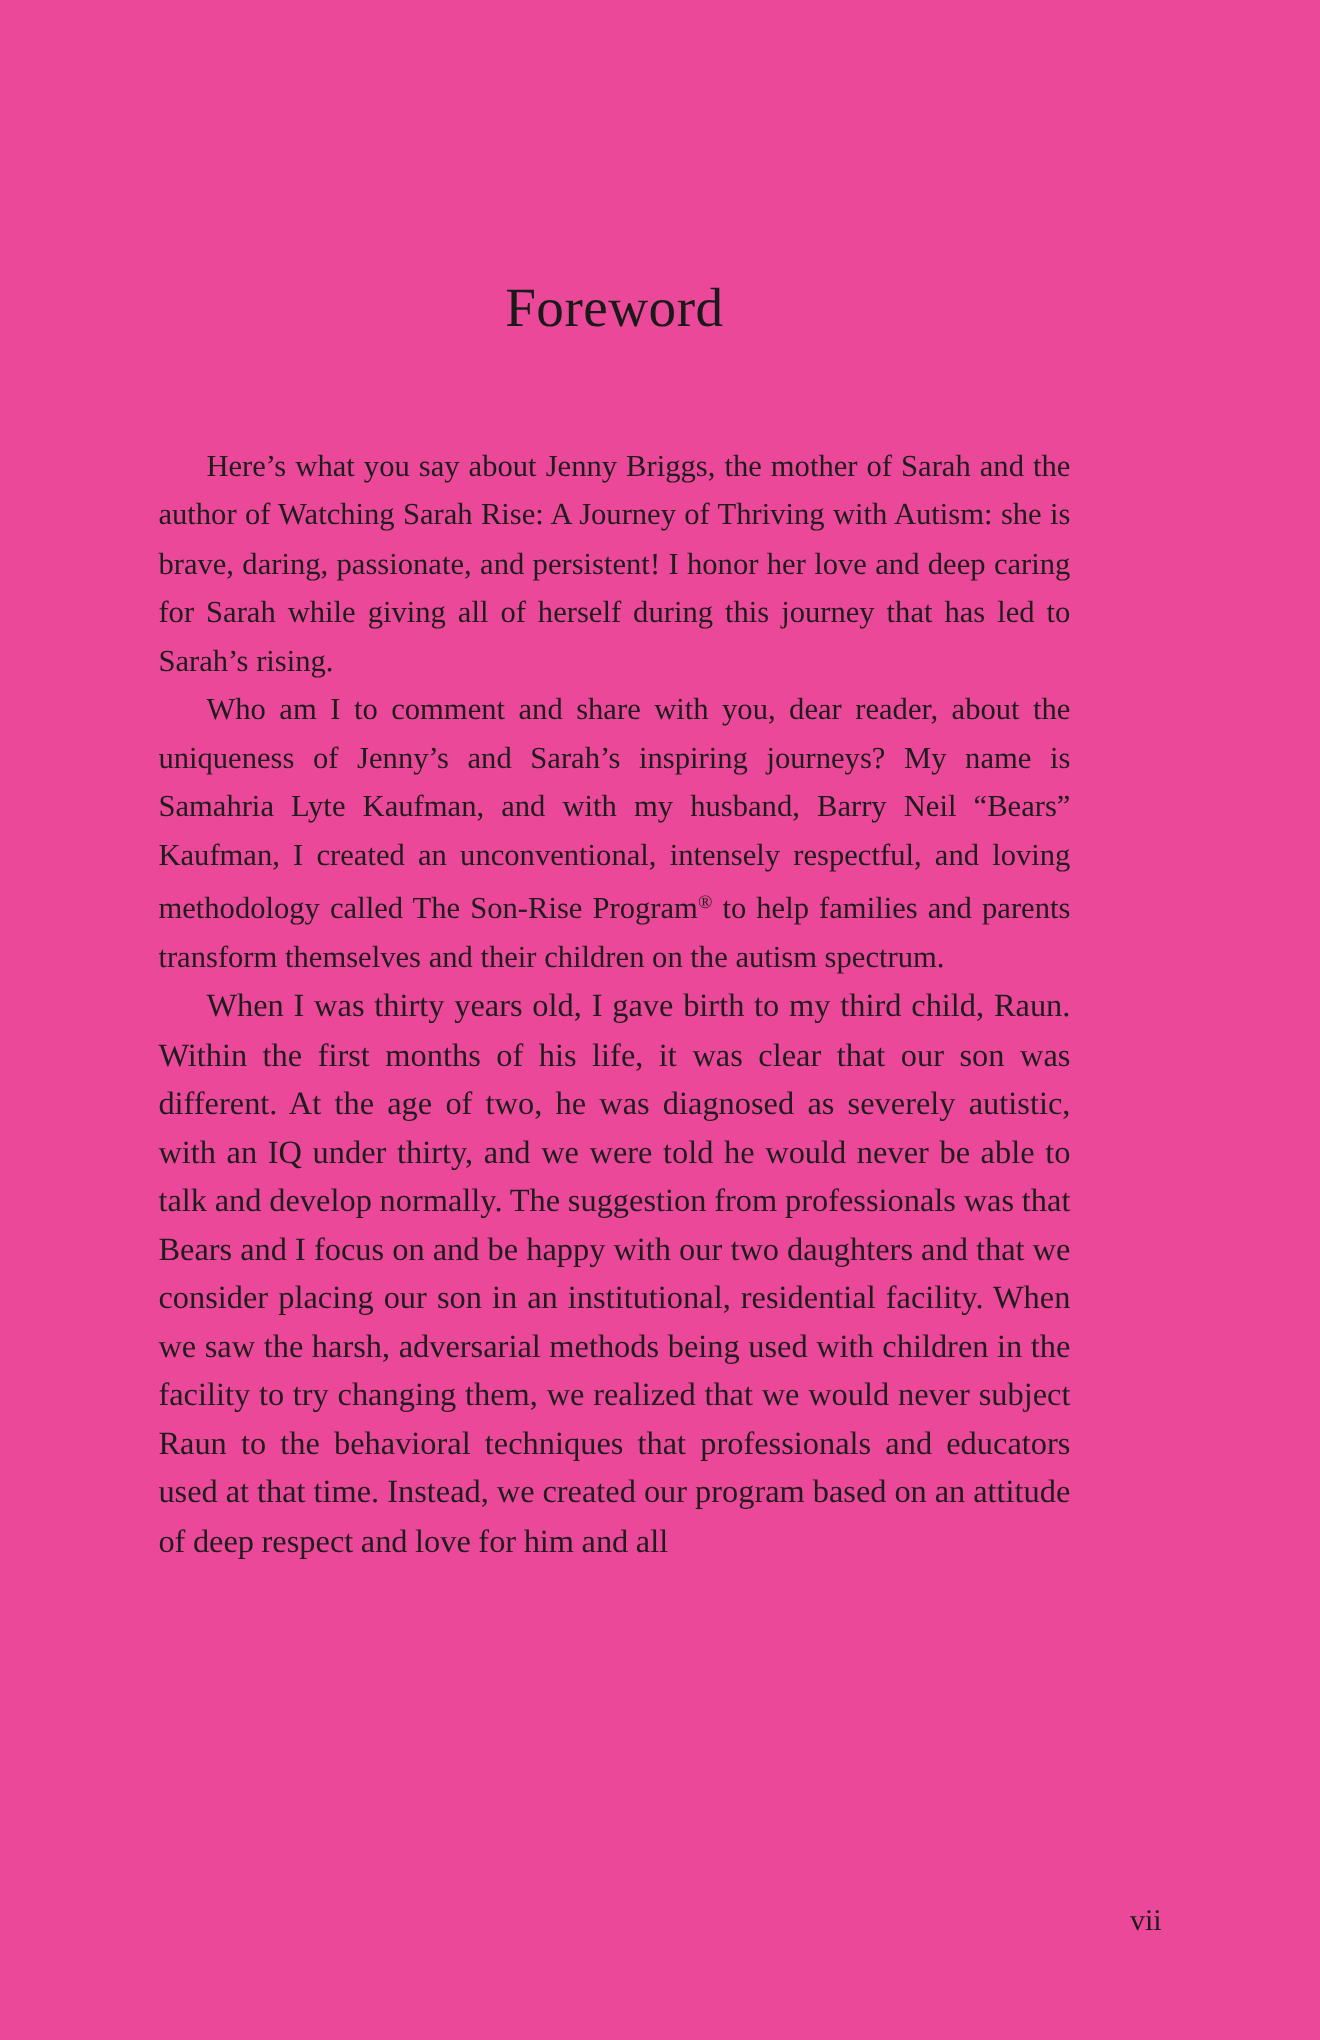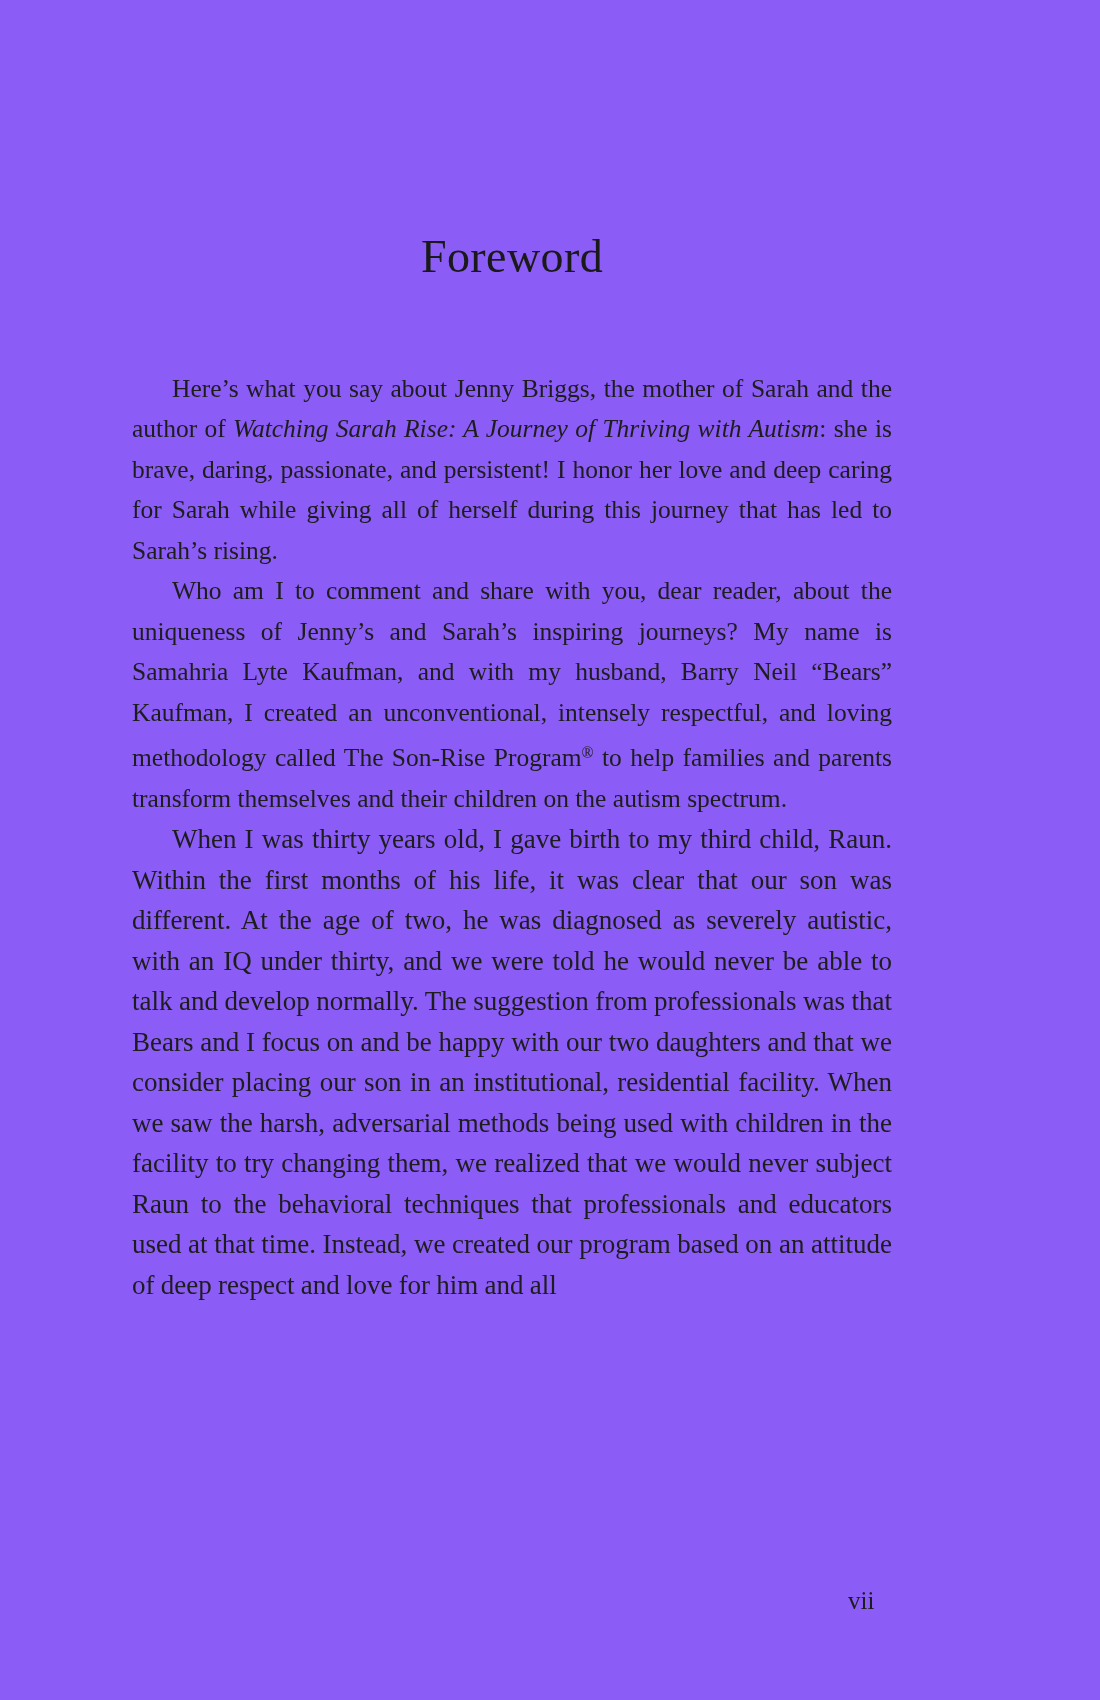--- a/index.html
+++ b/index.html
@@ -4,21 +4,21 @@
 <style>
   html, body {
     margin: 0;
     padding: 0;
     background: #ffffff;
   }
   .page {
     position: relative;
     width: 1100px;
     height: 1700px;
-    background: #8b5cf6;
+    background: #ec4899;
     box-sizing: border-box;
     font-family: "Liberation Serif", "DejaVu Serif", serif;
     color: #1b1b1b;
     overflow: hidden;
   }
   .text-block {
     position: absolute;
     left: 132px;
     top: 232px;
     width: 760px;
@@ -47,33 +47,32 @@
   p.body.tight {
     font-size: 27px;
     line-height: 40.5px;
     word-spacing: -0.5px;
   }
   .smallcaps {
     font-variant: small-caps;
     letter-spacing: 1.1px;
   }
   .italic {
-    font-style: italic;
   }
   .reg {
     font-size: 0.62em;
     vertical-align: 0.52em;
     letter-spacing: 0;
   }
   .folio {
     position: absolute;
     right: 132px;
     top: 1588px;
     width: 120px;
-    text-align: left;
+    text-align: right;
     font-size: 25px;
     color: #1d1d1d;
     line-height: 1;
   }
 </style>
 </head>
 <body>
 
 <div class="page">
 

